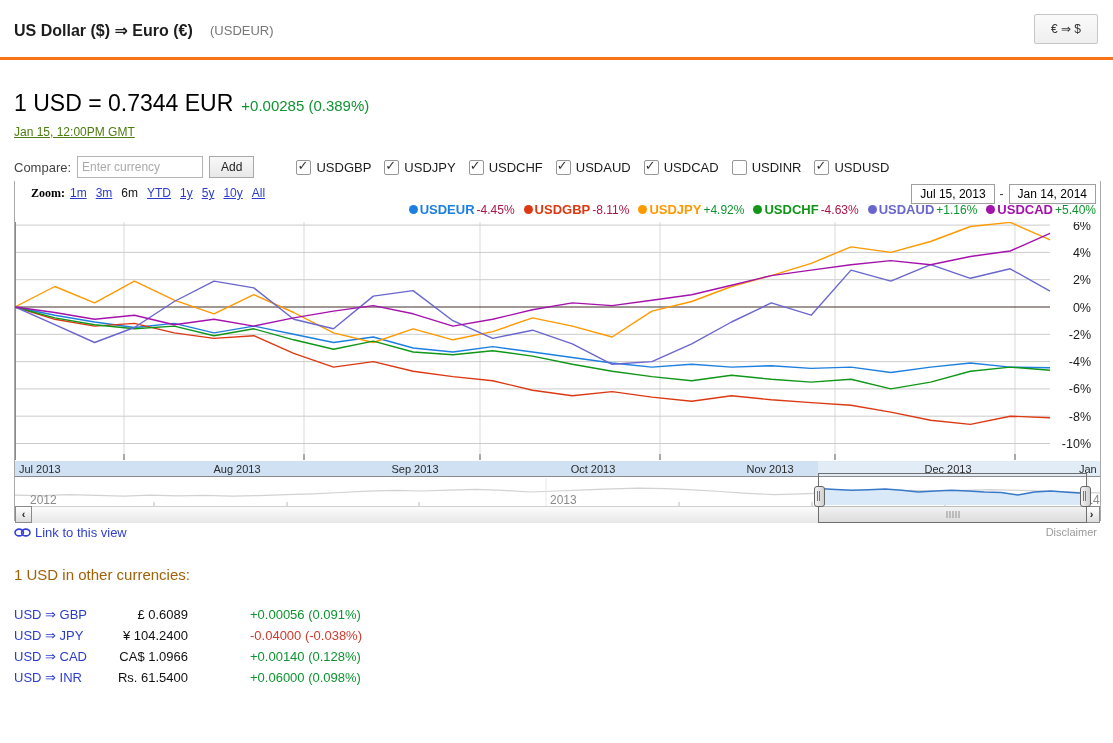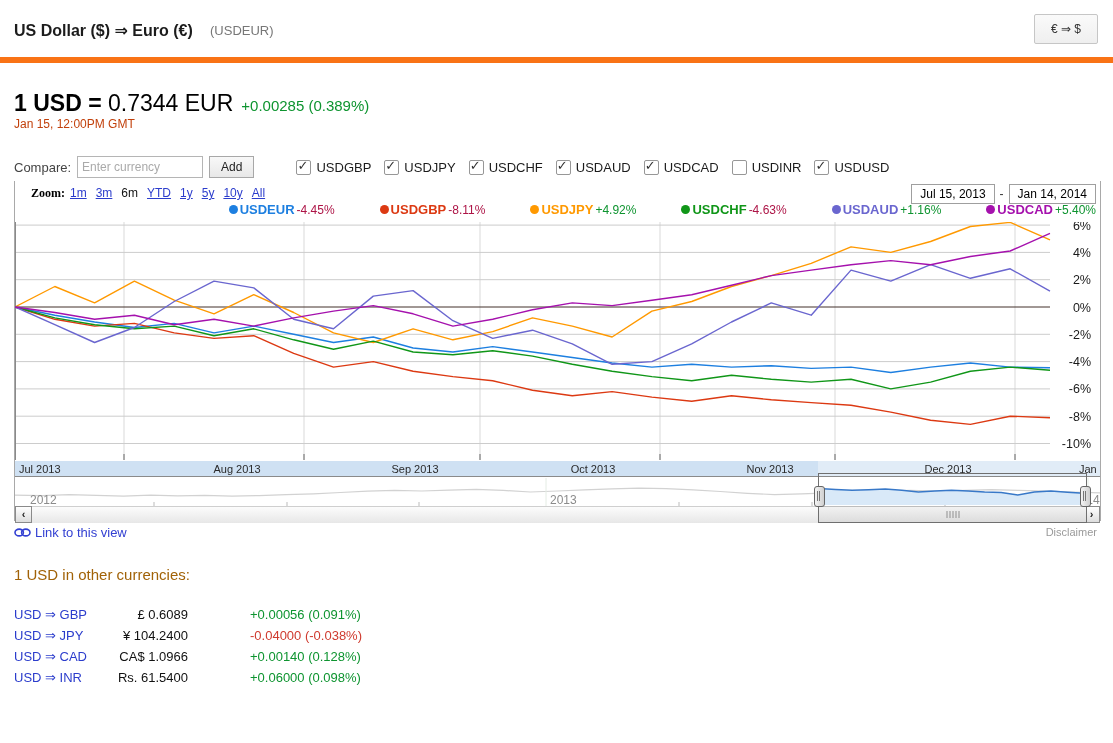--- a/index.html
+++ b/index.html
@@ -1,30 +1,30 @@
 <!DOCTYPE html>
 <html><head>
 <meta charset="utf-8">
 <style>
   html,body{margin:0;padding:0;background:#fff;}
   body{font-family:"Liberation Sans","DejaVu Sans",sans-serif;color:#222;}
   #app{position:relative;width:1113px;height:743px;background:#fff;overflow:hidden;}
 
   
-  .hdr{position:absolute;left:0;top:0;width:1113px;height:57px;border-bottom:6px solid #f97316;}
+  .hdr{position:absolute;left:0;top:0;width:1113px;height:57px;border-bottom:3px solid #f97316;}
   .hdr-title{position:absolute;left:14px;top:21px;font-size:16px;font-weight:bold;color:#1c1c1c;}
   .hdr-sym{position:absolute;left:210px;top:23px;font-size:13px;color:#777;}
   .swap-btn{position:absolute;right:15px;top:14px;padding:7px 16px;font-size:12px;color:#333;
     background:linear-gradient(#fafafa,#efefef);border:1px solid #c6c6c6;border-radius:2px;cursor:pointer;}
 
   
   .q-line1{position:absolute;left:14px;top:90px;font-size:23px;color:#000;white-space:nowrap;}
-  .q-lhs{font-weight:bold;}
+  .q-lhs{font-weight:normal;}
   .q-chg{font-size:15px;color:#0e9430;margin-left:8px;}
-  .q-ts{position:absolute;left:14px;top:117px;font-size:12px;color:#c2410c;}
+  .q-ts{position:absolute;left:14px;top:125px;font-size:12px;color:#4d7c0f;text-decoration:underline;}
 
   
   .cmp-row{position:absolute;left:14px;top:155px;height:24px;display:flex;align-items:center;font-size:13px;}
   .cmp-label{color:#444;margin-right:6px;}
   .cmp-input{width:116px;height:18px;border:1px solid #b5b5b5;font-size:12px;padding:1px 4px;color:#333;}
   .cmp-input::placeholder{color:#aaa;}
   .add-btn{margin-left:6px;padding:3px 11px;font-size:12px;color:#222;background:linear-gradient(#f8f8f8,#e8e8e8);
     border:1px solid #a8a8a8;border-radius:0;cursor:pointer;}
   .cmp-opts{display:flex;align-items:center;margin-left:42px;}
   .cmp-item{display:flex;align-items:center;margin-right:13px;cursor:pointer;}
@@ -35,21 +35,21 @@
   
   .chart-box{position:absolute;left:14px;top:181px;width:1085px;height:340px;border-left:1px solid #a9a9a9;border-right:1px solid #a9a9a9;}
   .zoomrow{position:absolute;left:0;top:3px;width:100%;height:20px;font-size:12px;}
   .zoomrow .zl{position:absolute;left:16px;top:2px;font-weight:bold;color:#000;font-family:Liberation Serif, serif;}
   .zoom-links{position:absolute;left:55px;top:2px;}
   .zoom-links a{color:#2b3ccc;text-decoration:underline;margin-right:9px;cursor:pointer;}
   .zoom-links a.active{color:#111;text-decoration:none;cursor:default;}
   .daterange{position:absolute;right:4px;top:0;display:flex;align-items:center;font-size:12px;color:#000;}
   .datebox{border:1px solid #9f9f9f;background:#fff;padding:2px 8px;cursor:text;}
   .datesep{margin:0 5px;color:#333;}
-  .legend{position:absolute;right:4px;top:21px;display:flex;align-items:center;font-size:12px;white-space:nowrap;gap:36px;}
+  .legend{position:absolute;right:4px;top:21px;display:flex;align-items:center;font-size:12px;white-space:nowrap;}
   .leg-item{display:flex;align-items:center;margin-left:9px;}
   .leg-dot{width:9px;height:9px;border-radius:50%;margin-right:2px;}
   .leg-name{font-weight:bold;font-size:13px;}
   .leg-pct{margin-left:2px;}
   .pos{color:#0e9430;} .negl{color:#ad1446;}
 
   .plot-wrap{position:absolute;left:0;top:41px;width:1083px;height:238px;}
   .axis-strip{position:absolute;left:0;top:280px;width:1085px;height:16px;background:#cfe1f3;overflow:hidden;}
   .axis-strip .lighter{position:absolute;left:803px;top:0;right:0;bottom:0;background:rgba(255,255,255,0.38);}
   .xlab{position:absolute;top:2px;font-size:11px;color:#2a2a2a;white-space:nowrap;}

